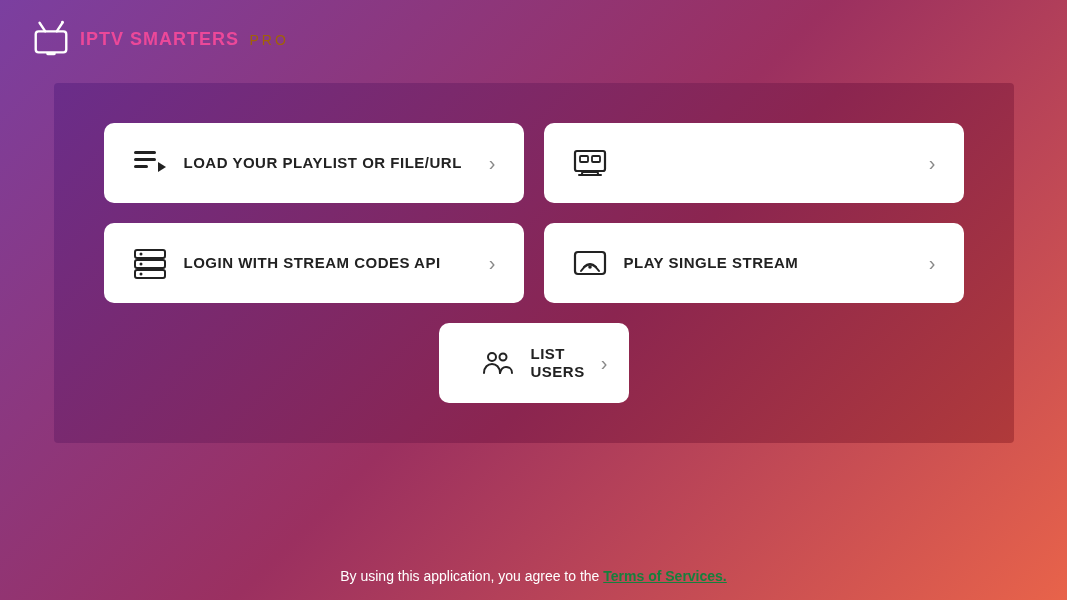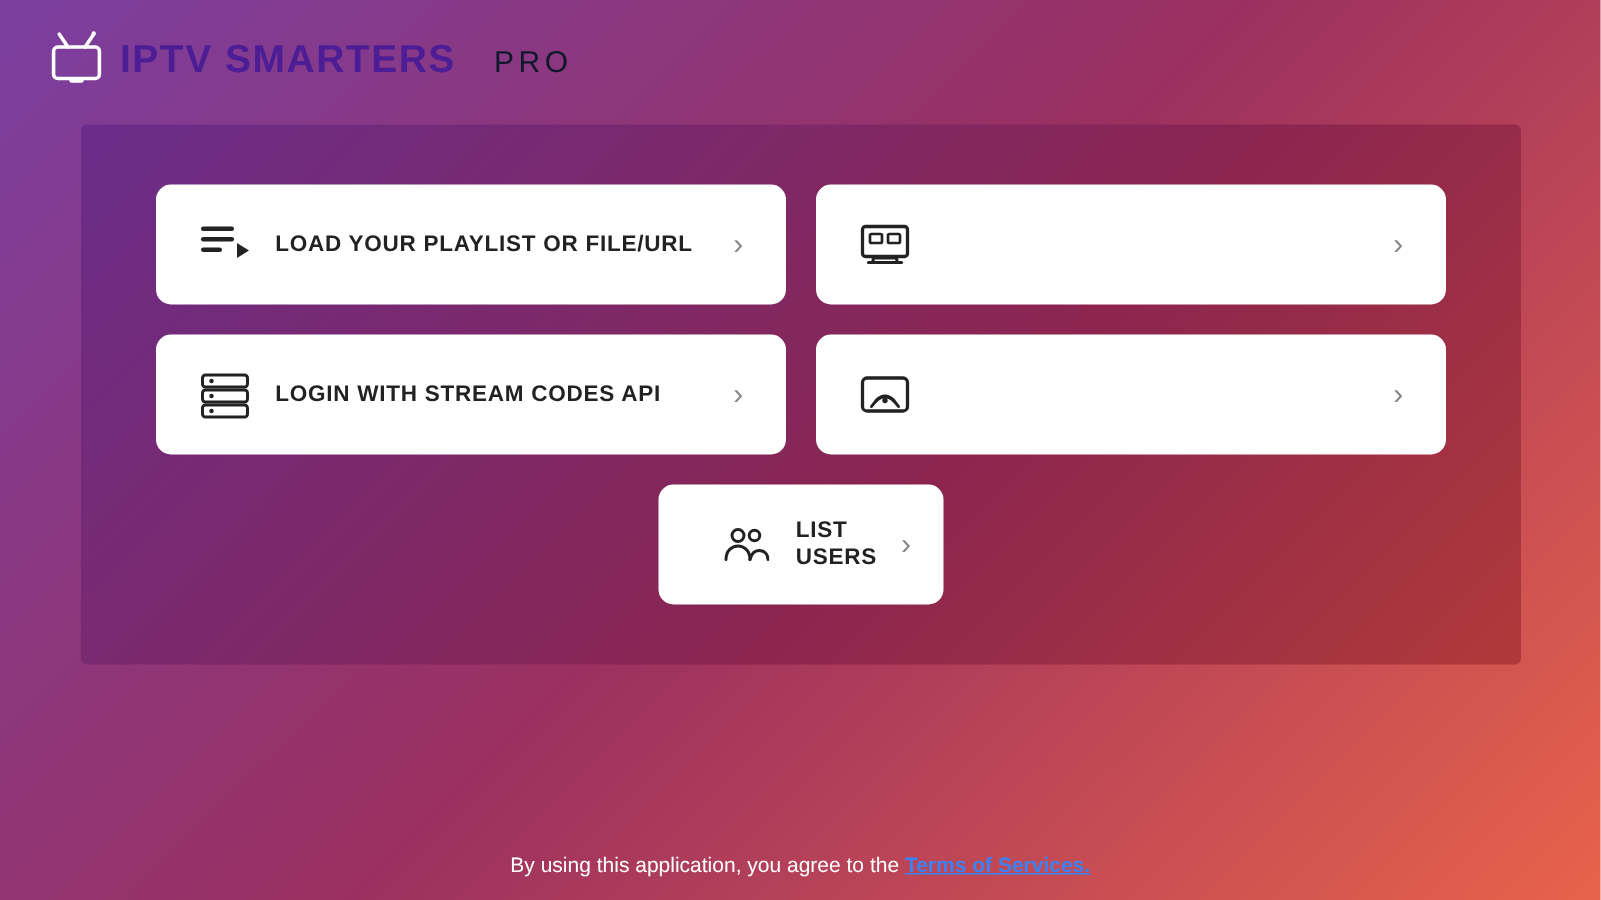--- a/index.html
+++ b/index.html
@@ -127,21 +127,21 @@
     .footer {
       width: 100%;
       text-align: center;
       padding: 16px;
       color: white;
       font-size: 14px;
       margin-top: auto;
     }
 
     .footer a {
-      color: #3b82f6;
+      color: #15803d;
       font-weight: bold;
     }
 
     
     svg {
       display: block;
     }
   </style>
 </head>
 <body>
@@ -155,22 +155,22 @@
 
       <line x1="16" y1="14" x2="10" y2="5" stroke="white" stroke-width="2.5" stroke-linecap="round"></line>
 
       <line x1="28" y1="14" x2="34" y2="5" stroke="white" stroke-width="2.5" stroke-linecap="round"></line>
 
       <circle cx="34" cy="4.5" r="1.5" fill="white"></circle>
 
       <rect x="17" y="36" width="10" height="3" rx="1.5" fill="white"></rect>
     </svg>
     <div>
-      <span style="font-size:26px;font-weight:900;color:#4c1d95;letter-spacing:1px;">IPTV SMARTERS</span>
-      <span style="font-size:20px;font-weight:400;color:#0f172a;letter-spacing:3px;margin-left:21px;">PRO</span>
+      <span style="font-size:18px;font-weight:900;color:#ec4899;letter-spacing:1px;">IPTV SMARTERS</span>
+      <span style="font-size:14px;font-weight:400;color:#a16207;letter-spacing:3px;margin-left:6px;">PRO</span>
     </div>
   </div>
 </div>
 
 <div class="main-card">
 
   <div class="button-row">
 
     <button class="menu-button">
       <div class="btn-left">
@@ -231,20 +231,21 @@
         <div class="btn-icon">
           <svg width="36" height="36" viewBox="0 0 36 36" fill="none" xmlns="http://www.w3.org/2000/svg">
 
             <rect x="3" y="7" width="30" height="22" rx="3" stroke="#222" stroke-width="2.2" fill="none"></rect>
 
             <path d="M12 22 Q18 16 24 22" stroke="#222" stroke-width="2" fill="none" stroke-linecap="round"></path>
             <path d="M9 26 Q18 13 27 26" stroke="#222" stroke-width="2" fill="none" stroke-linecap="round"></path>
             <circle cx="18" cy="22" r="1.8" fill="#222"></circle>
           </svg>
         </div>
+        <span class="btn-label">PLAY SINGLE STREAM</span>
       </div>
       <span class="chevron-icon">›</span>
     </button>
 
   </div>
 
   <div class="center-row">
     <button class="menu-button-center">
       <div class="btn-left">
         <div class="btn-icon">

